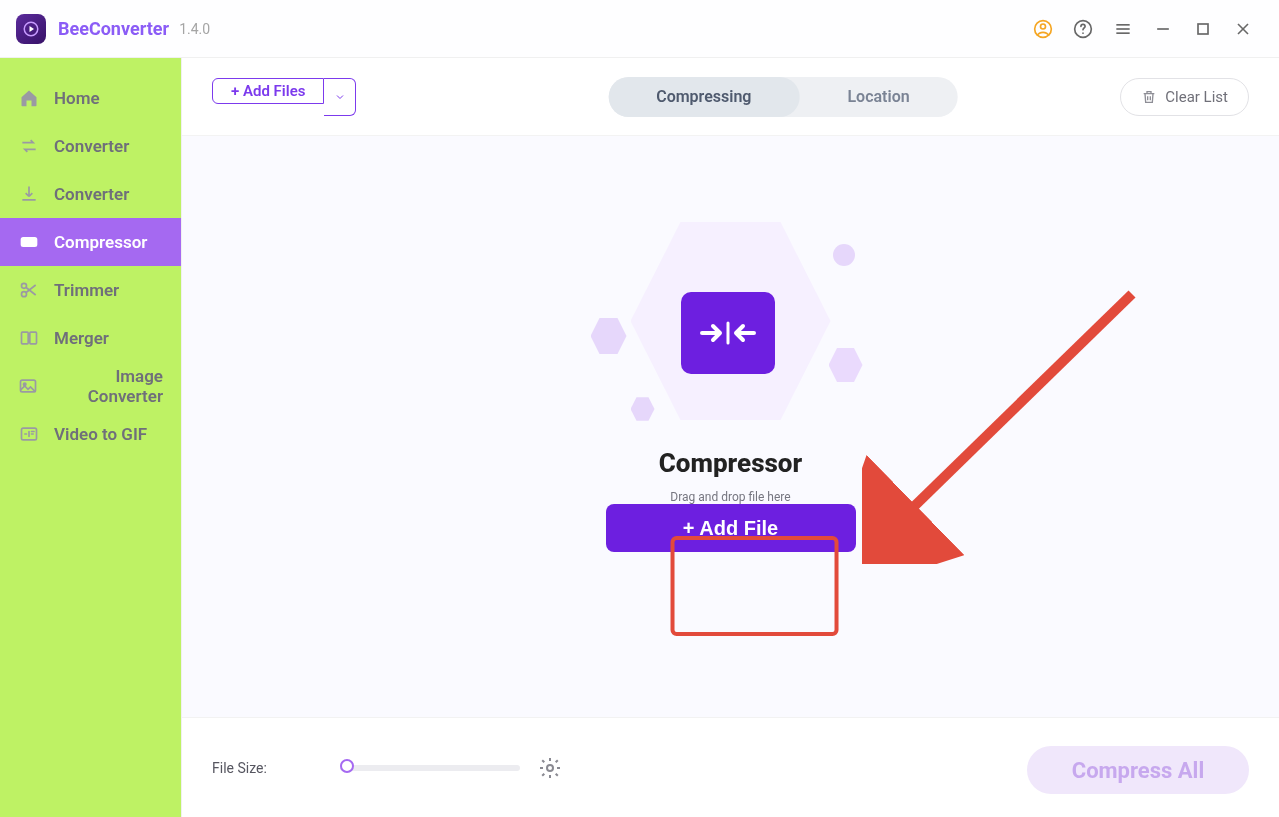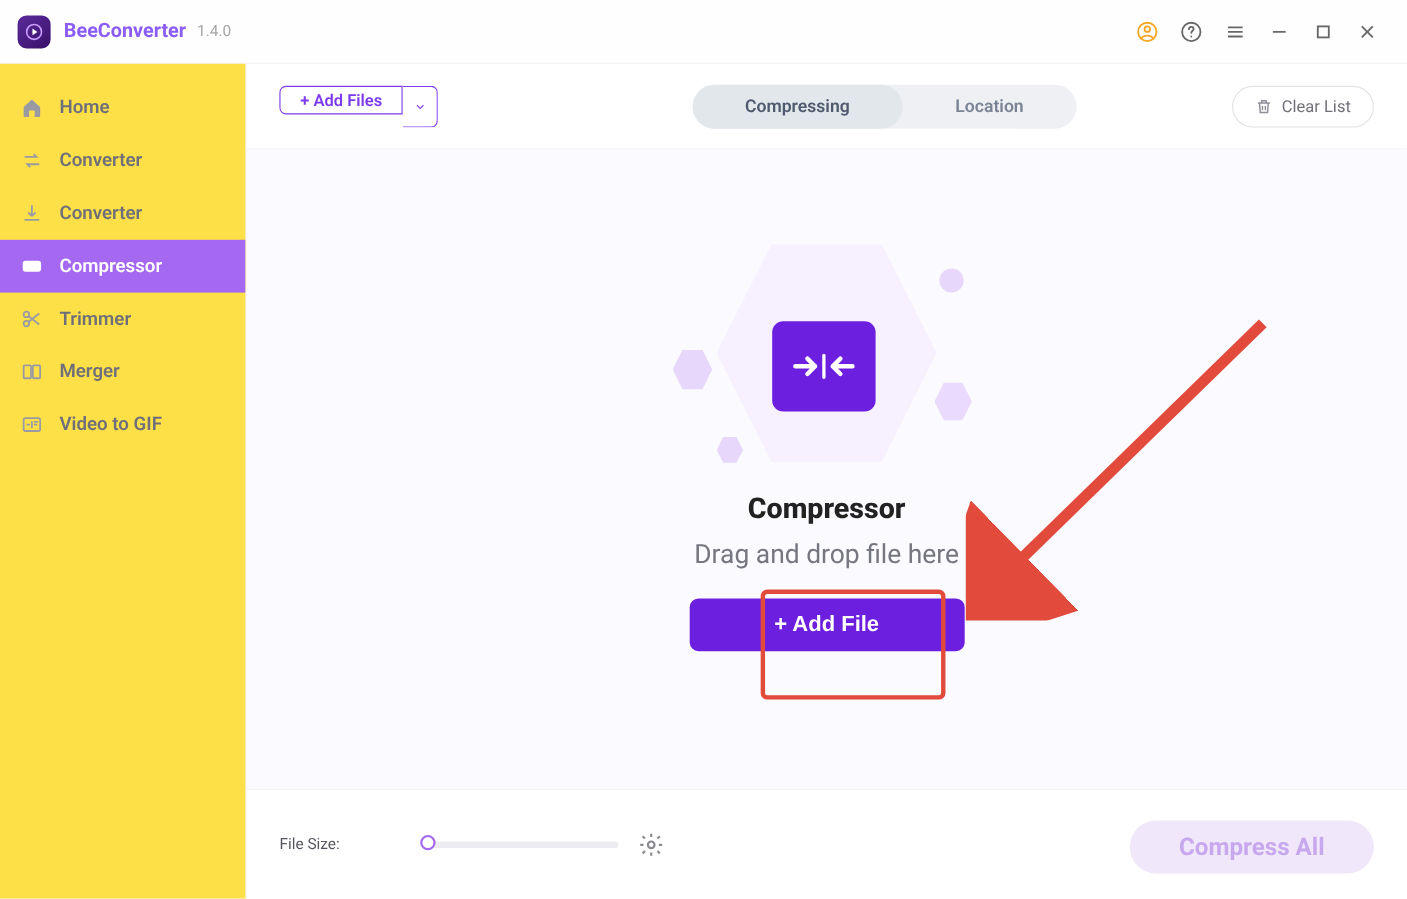--- a/index.html
+++ b/index.html
@@ -24,21 +24,21 @@
   .titlebar-btn {
     width: 40px; height: 40px; display:flex;align-items:center;justify-content:center;
     color:#686868;cursor:pointer; border-radius:4px;
   }
   .titlebar-btn svg{width:20px;height:20px;}
   .titlebar-btn.user svg circle{stroke:#f5a623;}
   .body {
     display:flex; height: calc(100% - 58px);
   }
   .sidebar {
-    width: 224px; background:#fde047; border-right:1px solid #f0f0f0;
+    width: 182px; background:#bef264; border-right:1px solid #f0f0f0;
     padding-top: 16px;
     text-align: right;
   }
   .side-item {
     height: 48px; display:flex; align-items:center; padding:0 18px;
     font-size:17px; font-weight:600; color:#6f6f7a; cursor:pointer;
     gap:14px;
   }
   .side-item.active {
     background:#a569f1; color:#fff;
@@ -90,21 +90,21 @@
   .hex-a{width:36px;height:40px;background:#e6d7fb;left:-10px;top:100px;}
   .hex-b{width:34px;height:38px;background:#eadafd;right:-2px;top:130px;}
   .hex-c{width:24px;height:26px;background:#e6d7fb;left:30px;top:180px;}
   .dot{position:absolute;border-radius:50%;background:#e6d7fb;}
   .dot1{width:22px;height:22px;right:6px;top:28px;}
   .compress-tile{
     position:absolute;left:80px;top:76px;width:94px;height:82px;background:#6d1fe0;border-radius:10px;
     display:flex;align-items:center;justify-content:center;
   }
   .content-title{font-size:26px;font-weight:800;color:#222;margin-bottom:12px;}
-  .content-sub{font-size:24px;color:#767680;margin-bottom:26px;}
+  .content-sub{font-size:12px;color:#767680;}
   .add-file-big{
     width:250px;height:48px;background:#6d1fe0;color:#fff;border:none;border-radius:8px;
     font-size:20px;font-weight:600;cursor:pointer;
   }
   .highlight-box{
     position:absolute;border:4px solid #e24a3b;border-radius:6px;
     width:168px;height:100px;left:50%;transform:translateX(-36%);top:400px;
     pointer-events:none;
   }
   .arrow-annot{
@@ -235,20 +235,30 @@
       <span>Trimmer</span>
     </div>
     <div class="side-item">
       <span class="ico">
           <svg viewBox="0 0 24 24" fill="none" stroke="#9a9aa3" stroke-width="2">
             <rect x="3" y="5" width="8" height="14" rx="1"></rect>
             <rect x="13" y="5" width="8" height="14" rx="1"></rect>
           </svg>
         </span>
       <span>Merger</span>
+    </div>
+    <div class="side-item">
+      <span class="ico">
+          <svg viewBox="0 0 24 24" fill="none" stroke="#9a9aa3" stroke-width="2">
+            <rect x="3" y="5" width="18" height="14" rx="2"></rect>
+            <circle cx="8" cy="10" r="1.5" fill="#9a9aa3"></circle>
+            <path d="M3 17l5-5 4 4 3-3 6 6"></path>
+          </svg>
+        </span>
+      <span>Image Converter</span>
     </div>
     <div class="side-item">
       <span class="ico">
           <svg viewBox="0 0 24 24" fill="none" stroke="#9a9aa3" stroke-width="2">
             <rect x="3" y="5" width="18" height="14" rx="2"></rect>
             <path d="M7 12h2M12 9v6M15 9h3M15 12h2" stroke-linecap="round"></path>
           </svg>
         </span>
       <span>Video to GIF</span>
     </div>

